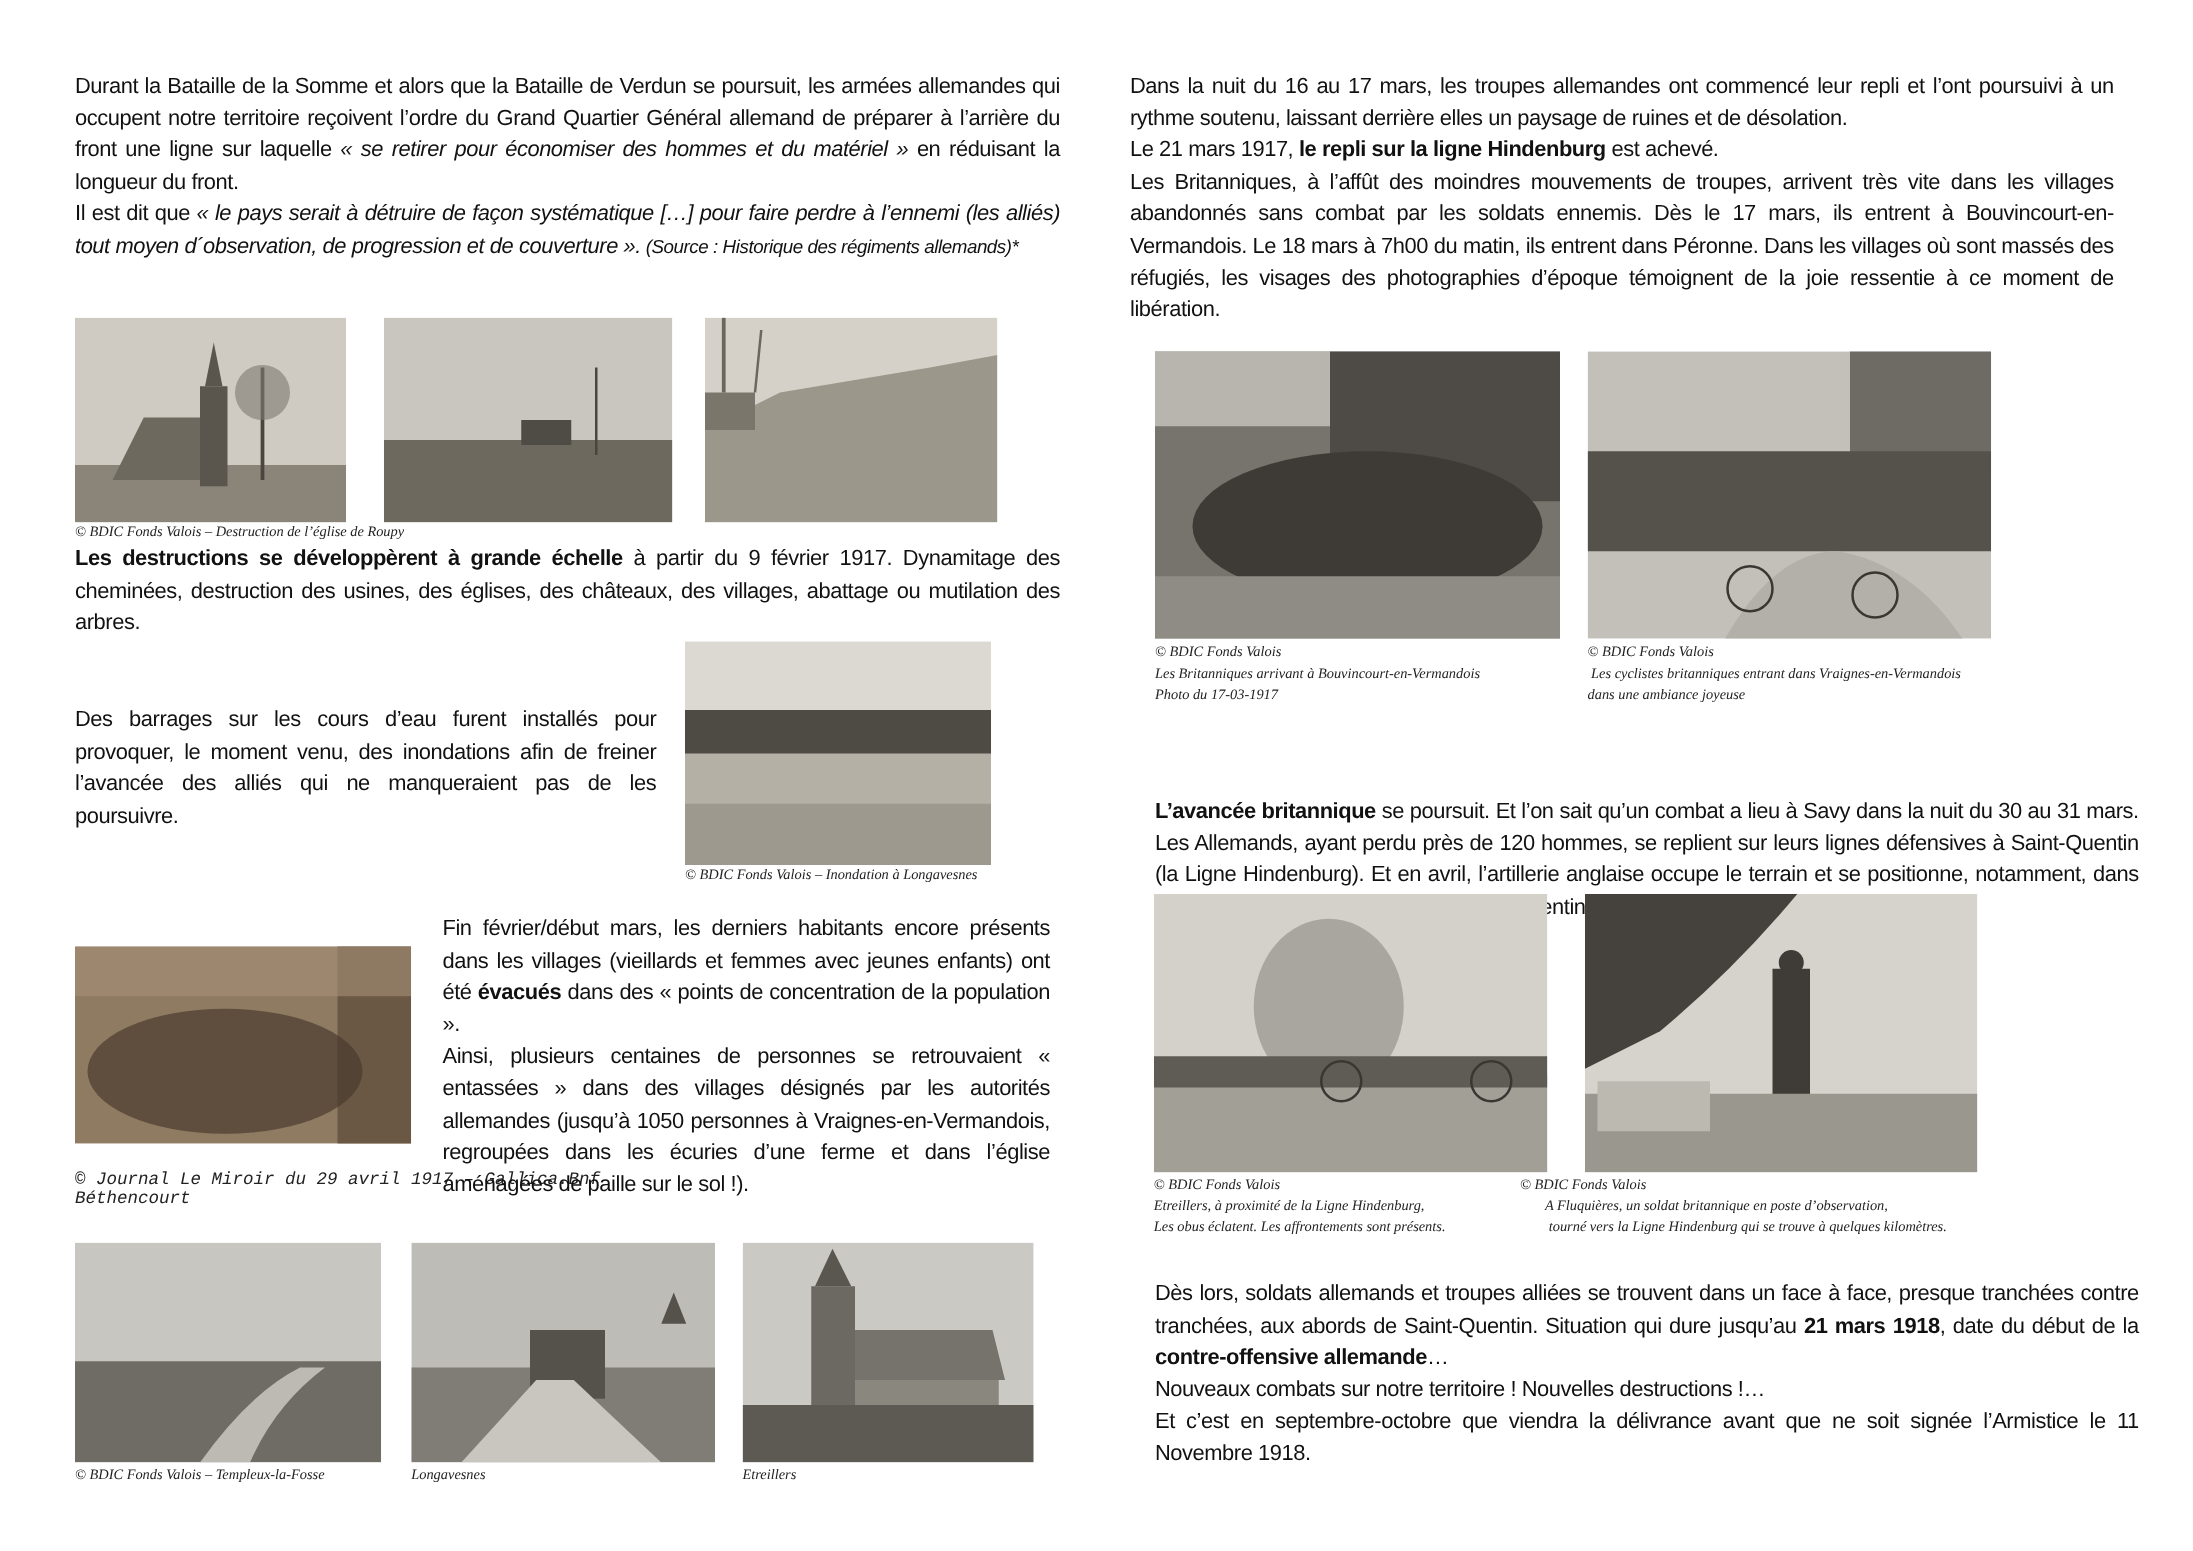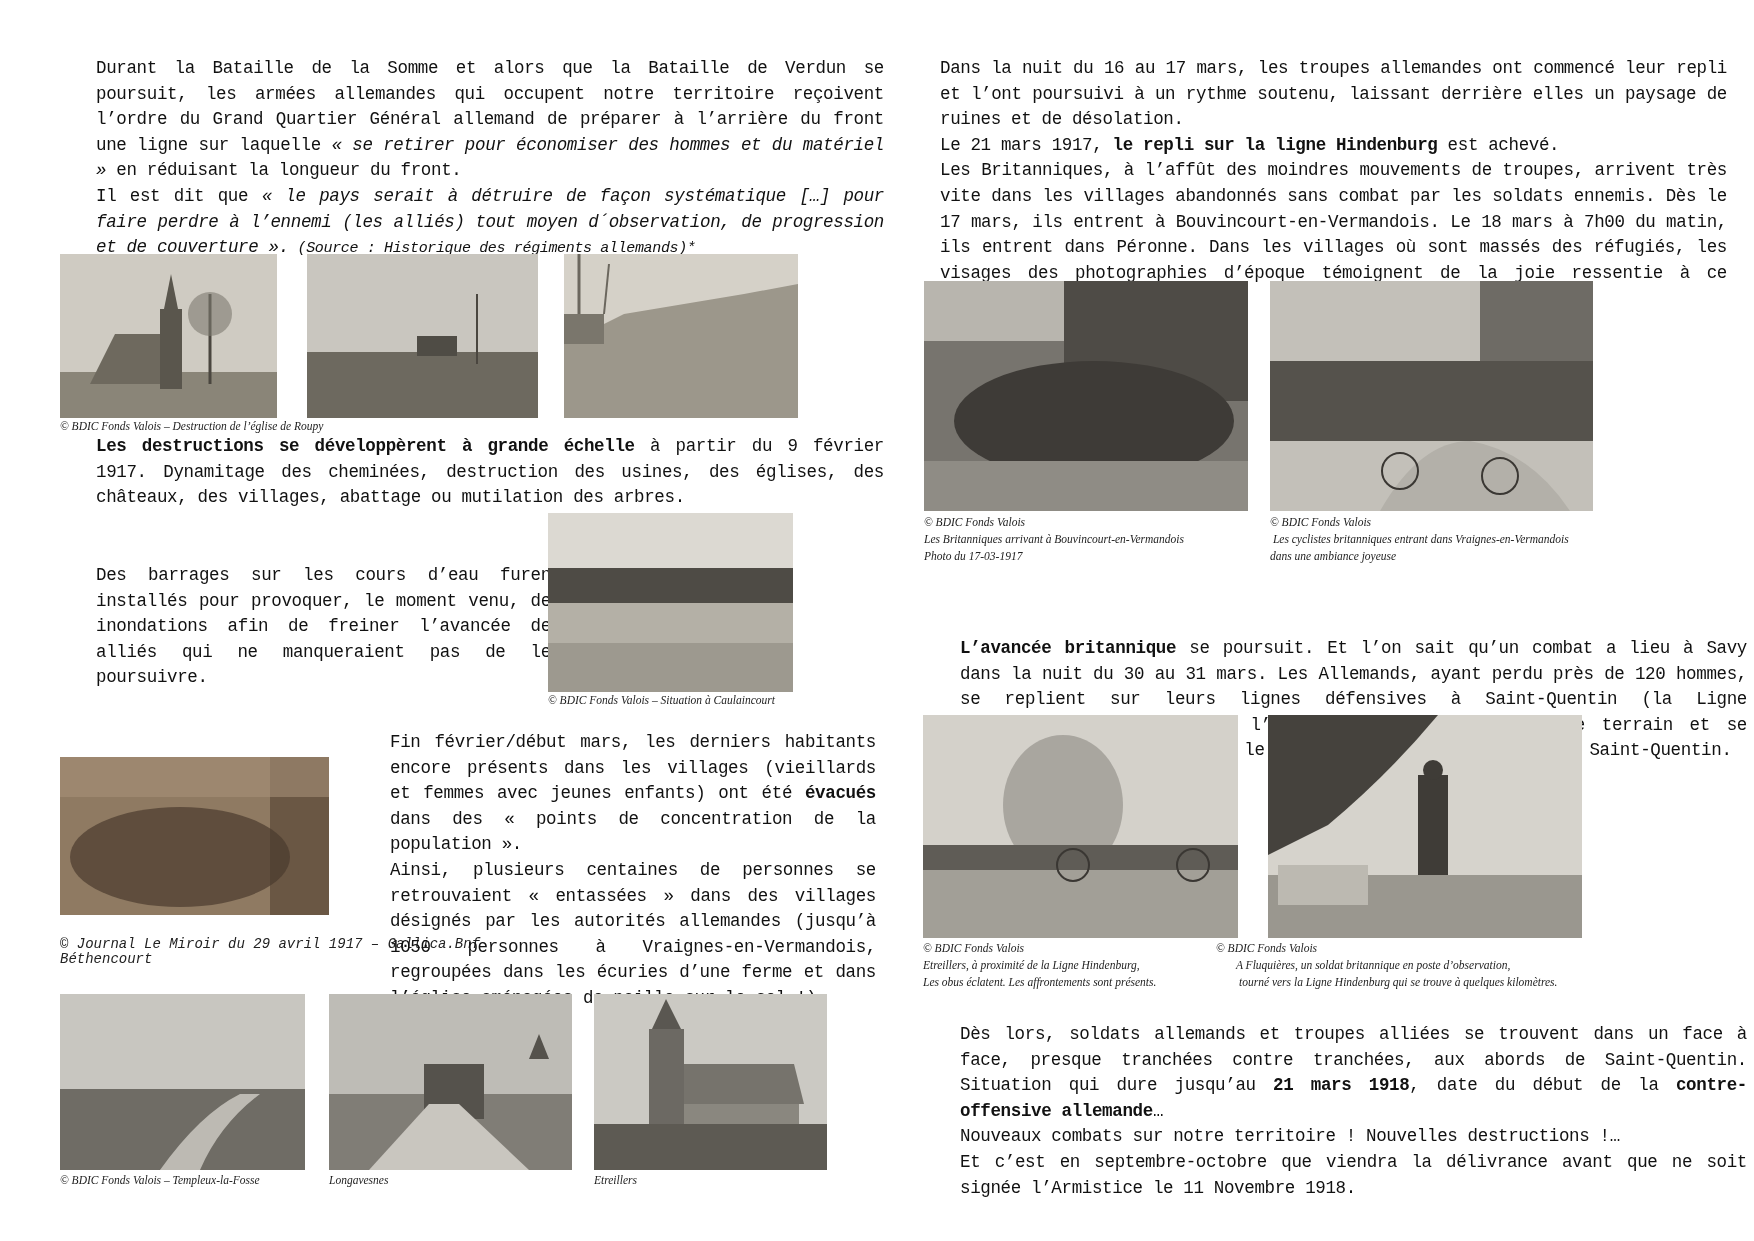--- a/index.html
+++ b/index.html
@@ -1,17 +1,17 @@
 <!DOCTYPE html>
 <html><head>
 <meta charset="utf-8">
 <style>
   html, body { margin:0; padding:0; background:#ffffff; }
   body { width:1754px; height:1241px; position:relative; overflow:hidden; color:#111; }
-  .p { position:absolute; font-family:Liberation Mono, monospace; font-size:17.5px; line-height:25.6px; text-align:justify; letter-spacing:-0.35px;margin-left:36px; }
+  .p { position:absolute; font-family:Liberation Sans, sans-serif; font-size:17.5px; line-height:25.6px; text-align:justify; letter-spacing:-0.35px; }
   .p b { font-weight:bold; }
   .p i { font-style:italic; }
   .src { font-size:15px; font-style:italic; }
   .cap { position:absolute; font-family:"Liberation Serif",serif; font-style:italic; font-size:11.5px; line-height:17px; color:#222; white-space:pre; }
   .photo { position:absolute; overflow:hidden; }
   .photo svg { width:100%; height:100%; display:block; }
 </style>
 </head>
 <body>
 
@@ -57,21 +57,21 @@
 <div class="p" style="left:60px; top:563px; width:465px;">Des barrages sur les cours d’eau furent installés pour provoquer, le moment venu, des inondations afin de freiner l’avancée des alliés qui ne manqueraient pas de les poursuivre.</div>
 
 <div class="photo" style="left:548px; top:513px; width:245px; height:179px;">
   <svg viewBox="0 0 245 179" preserveAspectRatio="none">
       <rect width="245" height="179" fill="#dcd9d2"></rect>
       <rect y="55" width="245" height="35" fill="#4e4b45"></rect>
       <rect y="90" width="245" height="89" fill="#b4b0a6"></rect>
       <rect y="130" width="245" height="49" fill="#8e8a80" opacity=".6"></rect>
     </svg>
 </div>
-<div class="cap" style="left:548px; top:692px;">© BDIC Fonds Valois – Situation à Caulaincourt</div>
+<div class="cap" style="left:548px; top:692px;">© BDIC Fonds Valois – Inondation à Longavesnes</div>
 
 <div class="photo" style="left:60px; top:757px; width:269px; height:158px;">
   <svg viewBox="0 0 269 158" preserveAspectRatio="none">
       <rect width="269" height="158" fill="#8f7a62"></rect>
       <rect x="210" y="0" width="59" height="158" fill="#6a5744"></rect>
       <ellipse cx="120" cy="100" rx="110" ry="50" fill="#4a3b2d" opacity=".7"></ellipse>
       <rect x="0" y="0" width="269" height="40" fill="#a69078" opacity=".6"></rect>
     </svg>
 </div>
 <div class="cap" style="left:60px; top:937px; font-size:14px; line-height:15px;font-family:Liberation Mono, monospace;">© Journal Le Miroir du 29 avril 1917 – Gallica.Bnf

